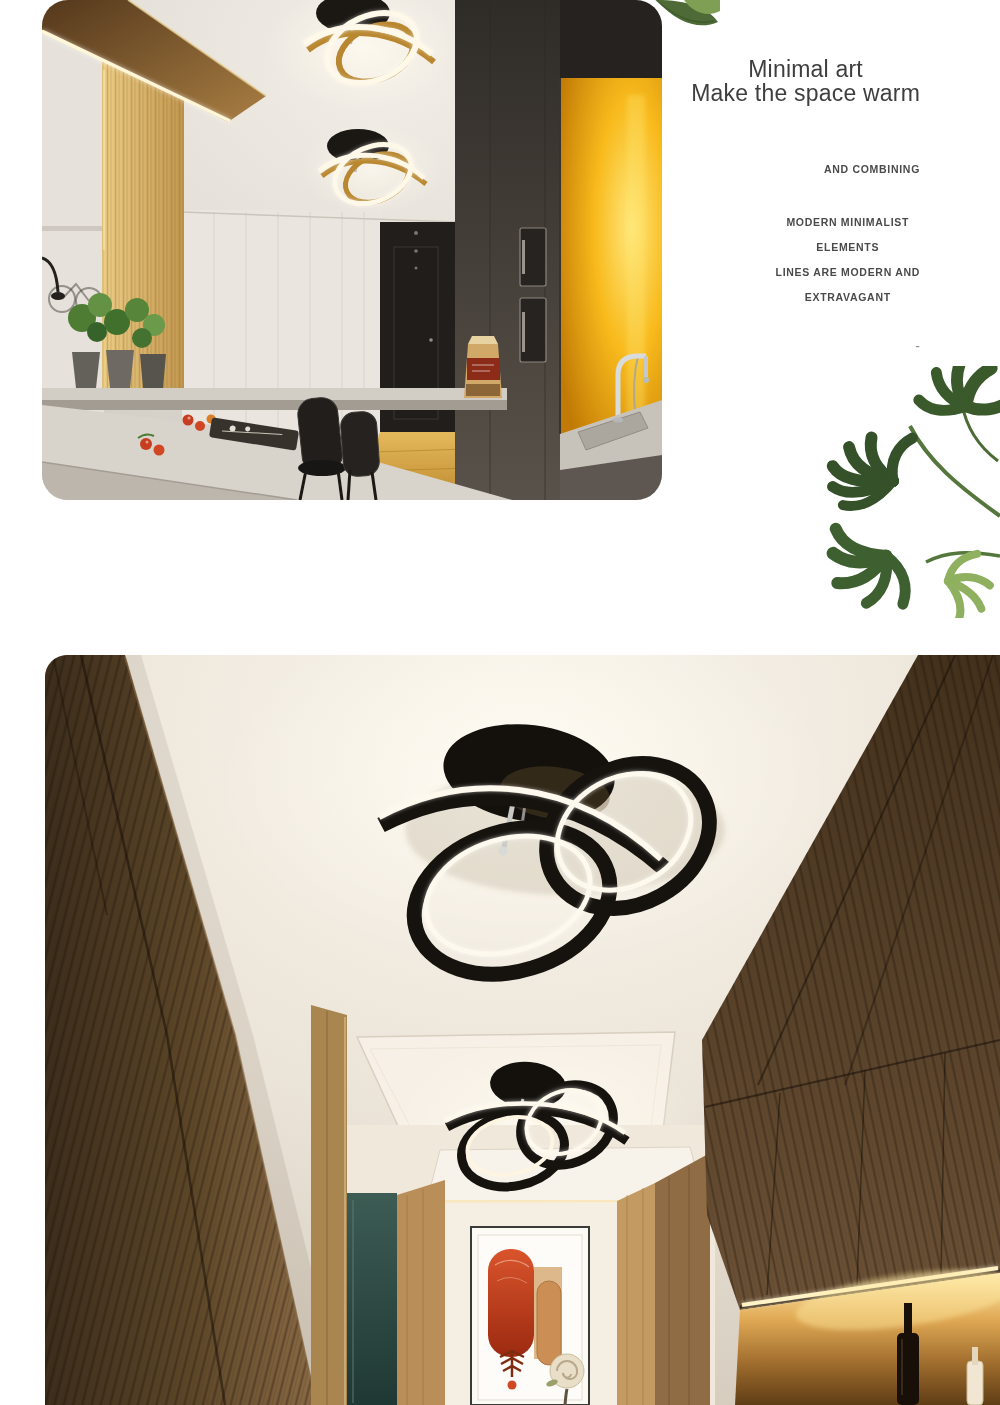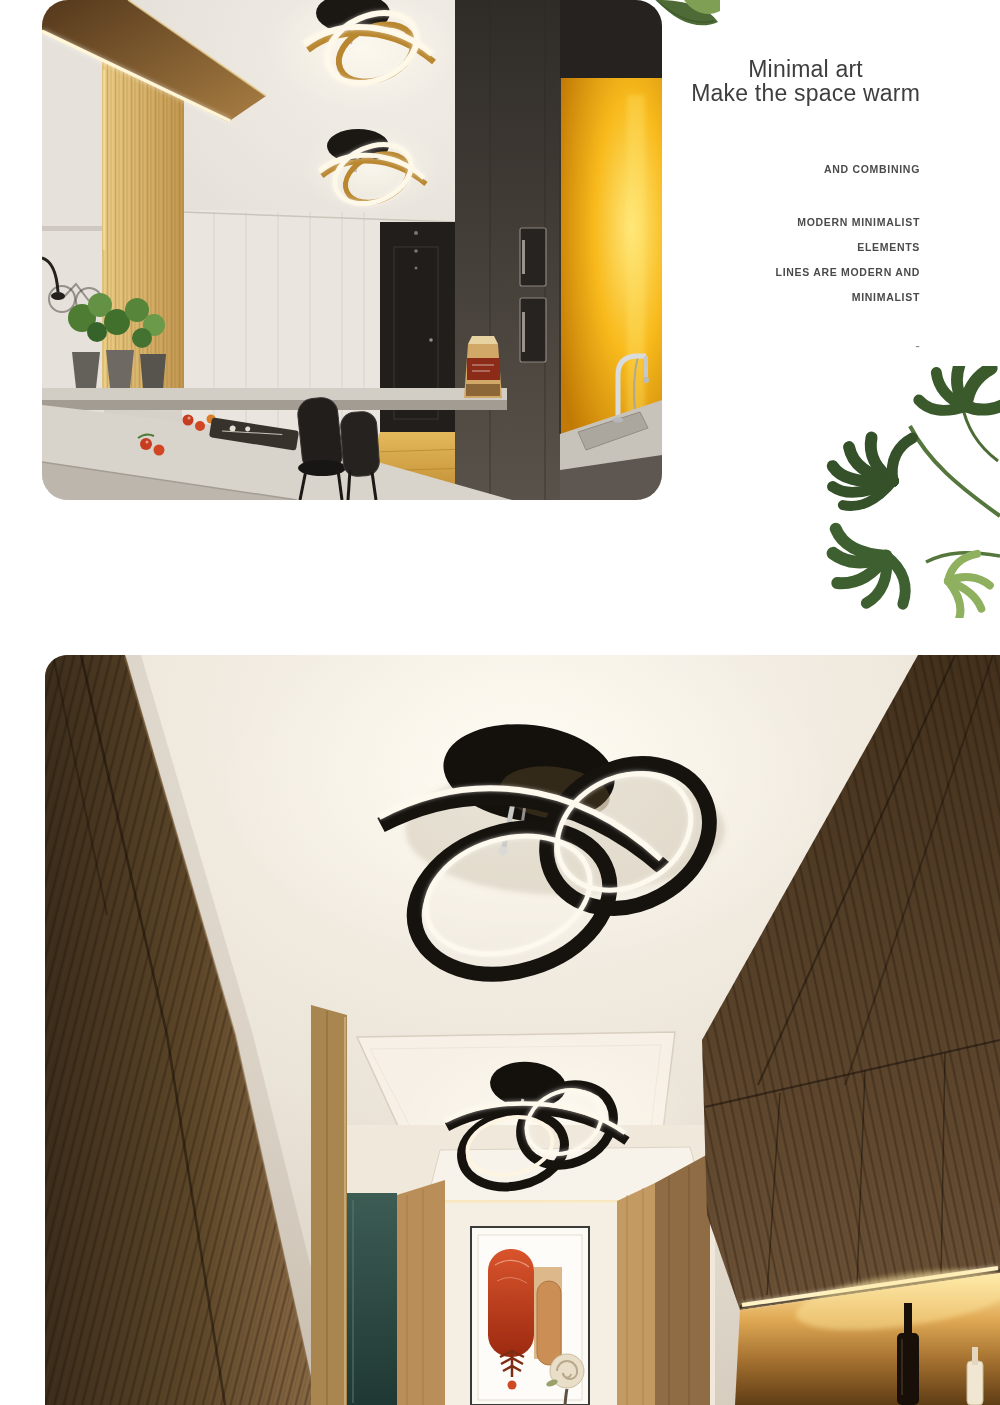--- a/index.html
+++ b/index.html
@@ -6,21 +6,21 @@
   .page{position:relative;width:1000px;height:1405px;background:#fff;overflow:hidden;
         font-family:"Liberation Sans",sans-serif;}
   .photo{position:absolute;overflow:hidden;}
   .photo svg{display:block;width:100%;height:100%;}
   .photo-kitchen{left:42px;top:0;width:620px;height:500px;border-radius:26px;}
   .photo-hallway{left:45px;top:655px;width:955px;height:750px;border-radius:22px 0 0 0;}
   .hero-title{position:absolute;right:80px;top:41px;text-align:center;
               font-size:23px;line-height:24px;color:#3e3e3e;letter-spacing:.2px;margin-top:16px;}
   .hero-kicker{position:absolute;right:80px;top:163px;text-align:center;
                font-size:10.5px;font-weight:700;color:#4a4a4a;letter-spacing:.7px;}
-  .hero-features{position:absolute;right:80px;top:210px;text-align:right;
+  .hero-features{position:absolute;right:80px;top:210px;text-align:center;
                  font-size:10.5px;font-weight:700;color:#4a4a4a;line-height:25px;letter-spacing:.7px;}
   .hero-dash{position:absolute;right:80px;top:338px;color:#8f8f8f;font-size:14px;}
   .leaf-top{position:absolute;left:650px;top:0;width:72px;height:60px;}
   .leaves-right{position:absolute;left:798px;top:366px;width:202px;height:252px;}
 </style>
 </head>
 <body>
 
 <div class="page">
 
@@ -231,21 +231,21 @@
 
   <div class="hero-title">
     <div>Minimal art</div>
     <div>Make the space warm</div>
   </div>
   <div class="hero-kicker">AND COMBINING</div>
   <div class="hero-features">
     <div>MODERN MINIMALIST</div>
     <div>ELEMENTS</div>
     <div>LINES ARE MODERN AND</div>
-    <div>MINIMALIST</div>
+    <div>EXTRAVAGANT</div>
   </div>
   <div class="hero-dash">-</div>
 
   <svg class="leaves-right" viewBox="0 0 202 252">
     <path d="M202,150 C160,120 130,95 112,60" fill="none" stroke="#55763d" stroke-width="4"></path>
     <path d="M202,190 C170,185 150,185 128,196" fill="none" stroke="#55763d" stroke-width="3.5"></path>
     <path d="M200,95 C180,80 168,60 164,38" fill="none" stroke="#4c6c36" stroke-width="3"></path>
     <g transform="translate(168,40) rotate(-15)" stroke="#3a5a2c" stroke-linecap="round" fill="none">
       <path d="M0,0 C-6,-14 -4,-30 6,-44" stroke-width="12"></path>
       <path d="M0,0 C6,-16 18,-26 34,-30" stroke-width="13"></path>

